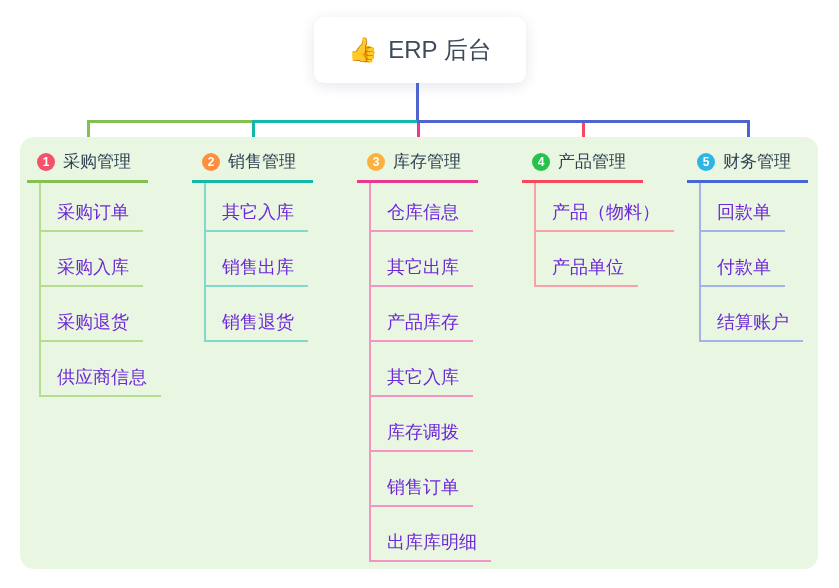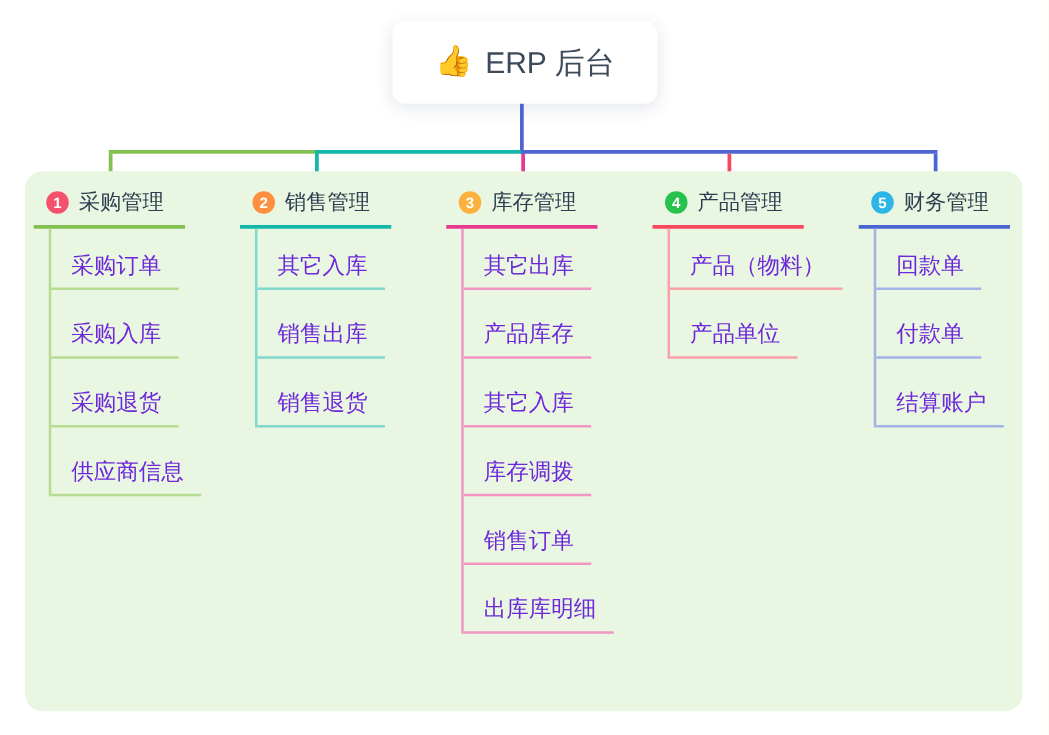--- a/index.html
+++ b/index.html
@@ -89,20 +89,21 @@
         <div class="child" style="border-bottom-color: rgb(130, 216, 205);">销售出库</div>
         <div class="child" style="border-bottom-color: rgb(130, 216, 205);">销售退货</div>
       </div>
   </div>
     <div class="branch" style="left: 357px; top: 150px;">
     <div class="branch-header" style="border-bottom-color: rgb(232, 56, 143);">
       <span class="badge" style="background: rgb(252, 177, 62);">3</span>
       <span>库存管理</span>
     </div>
     <div class="children" style="border-left-color: rgb(242, 149, 196);">
+        <div class="child" style="border-bottom-color: rgb(242, 149, 196);">仓库信息</div>
         <div class="child" style="border-bottom-color: rgb(242, 149, 196);">其它出库</div>
         <div class="child" style="border-bottom-color: rgb(242, 149, 196);">产品库存</div>
         <div class="child" style="border-bottom-color: rgb(242, 149, 196);">其它入库</div>
         <div class="child" style="border-bottom-color: rgb(242, 149, 196);">库存调拨</div>
         <div class="child" style="border-bottom-color: rgb(242, 149, 196);">销售订单</div>
         <div class="child" style="border-bottom-color: rgb(242, 149, 196);">出库库明细</div>
       </div>
   </div>
     <div class="branch" style="left: 522px; top: 150px;">
     <div class="branch-header" style="border-bottom-color: rgb(248, 72, 94);">

